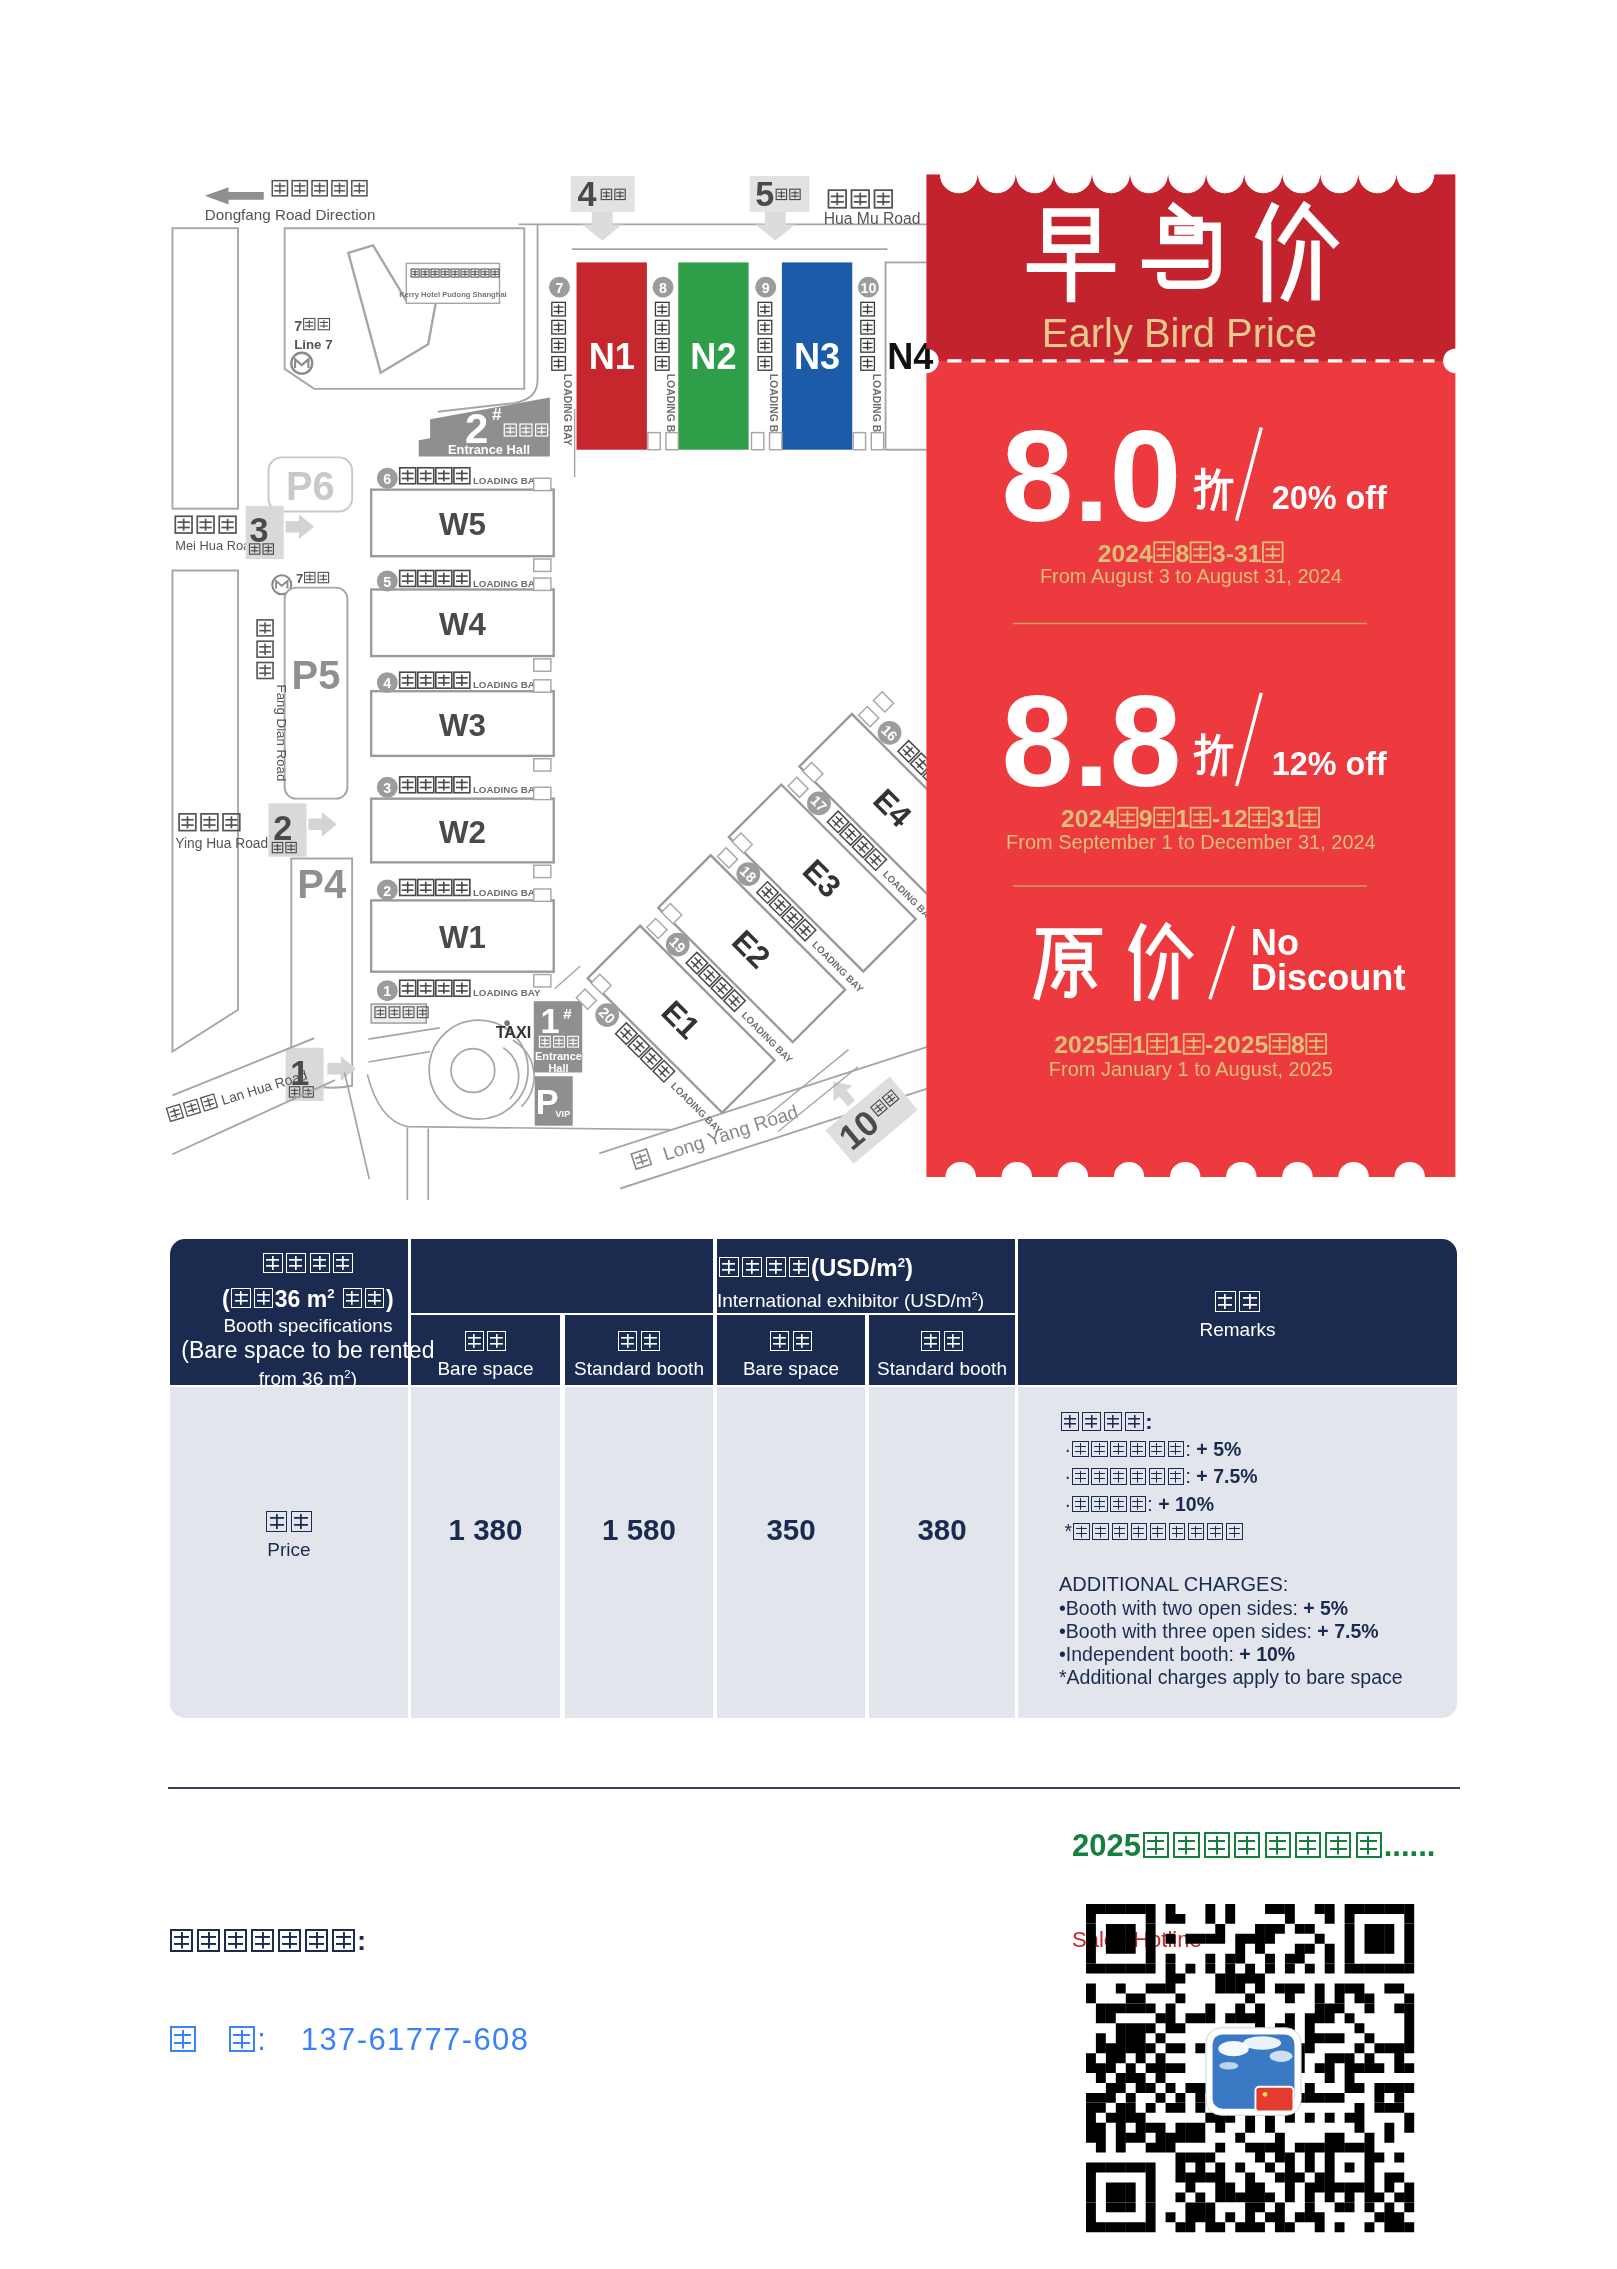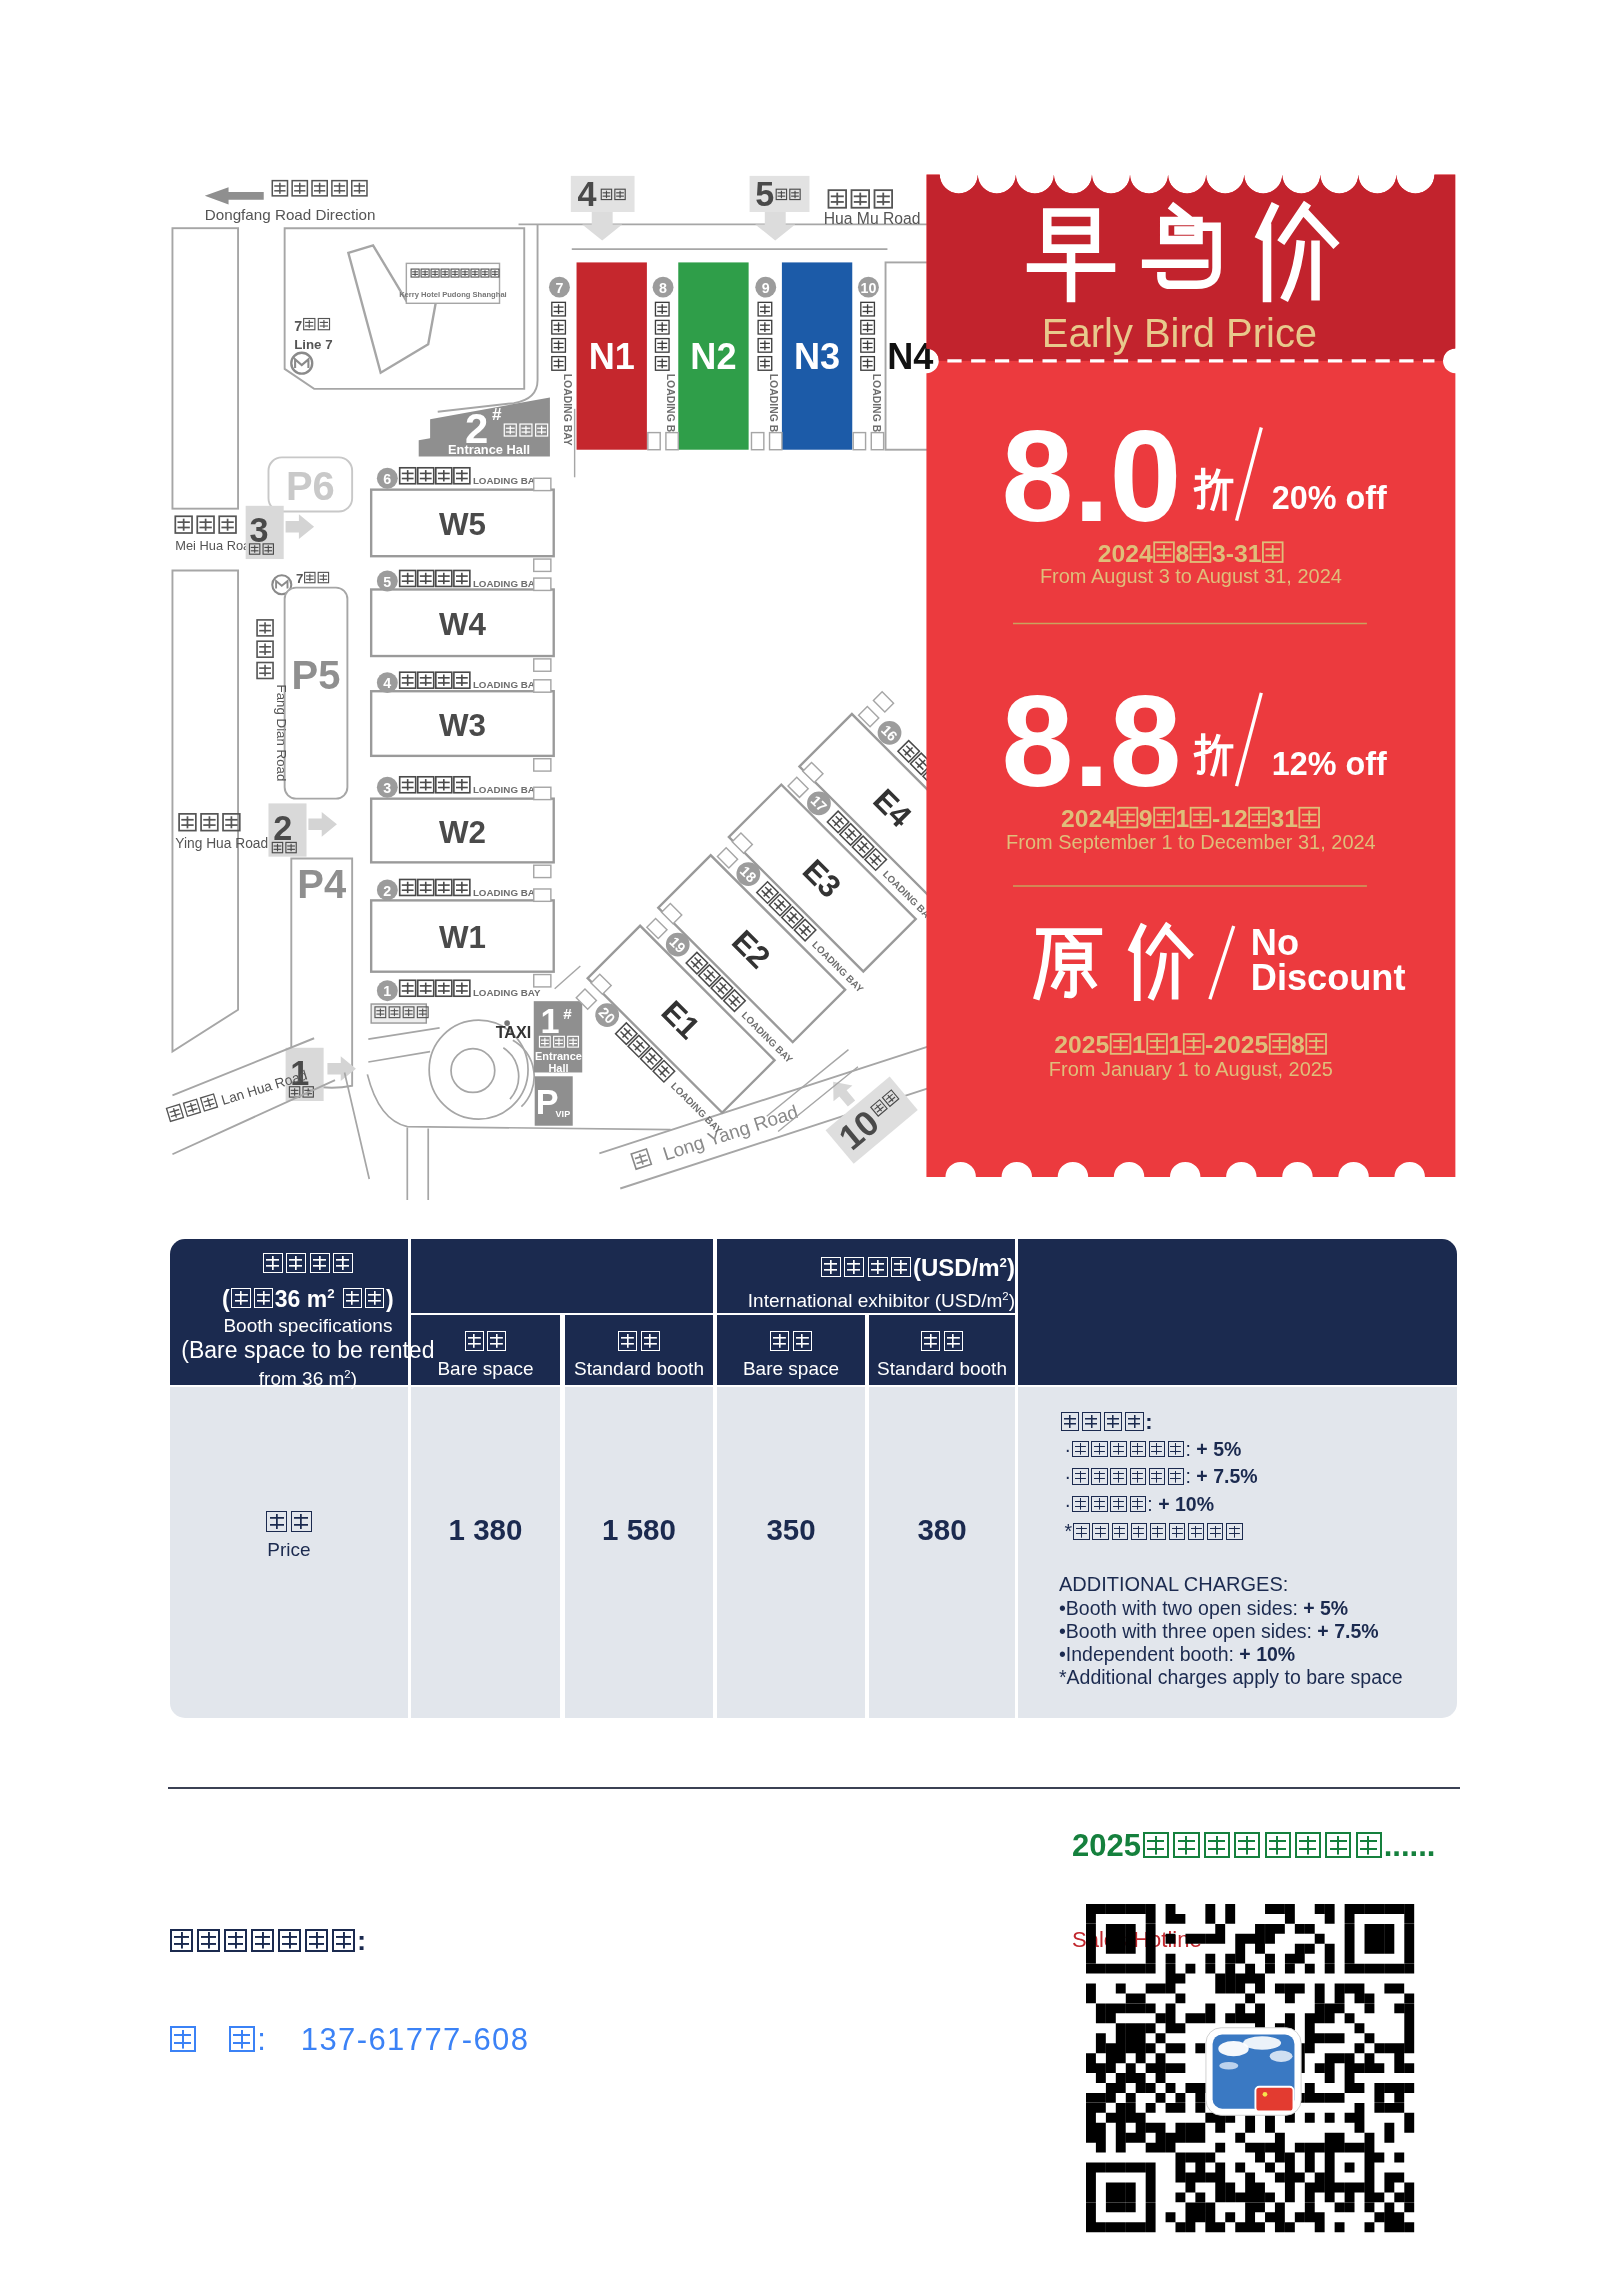--- a/index.html
+++ b/index.html
@@ -1044,39 +1044,43 @@
       <div class="abs" style="left:549px;top:148px;width:148px;height:331px;background:#e2e6ec;"></div>
       <div class="abs" style="left:701px;top:148px;width:146px;height:331px;background:#e2e6ec;"></div>
       <div class="abs" style="left:850px;top:148px;width:439px;height:331px;background:#e2e6ec;border-bottom-right-radius:15px;"></div>
       <div class="abs wt" style="left:1.9px;top:9.5px;width:276px;text-align:center;color:#fff">
         <div style="font-size:24px;font-weight:bold;line-height:30px"><span class="c"></span><span class="c"></span><span class="c"></span><span class="c"></span></div>
         <div style="font-size:23px;font-weight:bold;line-height:29.5px">(<span class="c"></span><span class="c"></span>36 m<sup style="font-size:13.3px">2</sup> <span class="c"></span><span class="c"></span>)</div>
         <div style="font-size:19px;line-height:24px">Booth specifications</div>
         <div style="font-size:23px;line-height:24px">(Bare space to be rented</div>
         <div style="font-size:19px;line-height:24px">from 36 m<sup style="font-size:11.4px">2</sup>)</div>
       </div>
-      <div class="abs wt" style="left:549px;top:7.6px;width:298px;text-align:right;color:#fff">
+      <div class="abs wt" style="left:549px;top:7.6px;width:298px;text-align:left;color:#fff">
         <div style="font-size:24px;font-weight:bold;line-height:32px"><span class="c"></span><span class="c"></span><span class="c"></span><span class="c"></span>(USD/m<sup style="font-size:13.3px">2</sup>)</div>
         <div style="font-size:19px;line-height:25px">International exhibitor (USD/m<sup style="font-size:11.4px">2</sup>)</div>
       </div>
       <div class="abs wt" style="left:243px;top:88px;width:149px;text-align:center;color:#fff">
         <div style="font-size:23px;font-weight:bold;line-height:28.5px;letter-spacing:5.7px"><span class="c"></span><span class="c"></span></div>
         <div style="font-size:19px;line-height:25px">Bare space</div>
       </div>
       <div class="abs wt" style="left:397px;top:88px;width:148px;text-align:center;color:#fff">
         <div style="font-size:23px;font-weight:bold;line-height:28.5px;letter-spacing:5.7px"><span class="c"></span><span class="c"></span></div>
         <div style="font-size:19px;line-height:25px">Standard booth</div>
       </div>
       <div class="abs wt" style="left:549px;top:88px;width:148px;text-align:center;color:#fff">
         <div style="font-size:23px;font-weight:bold;line-height:28.5px;letter-spacing:5.7px"><span class="c"></span><span class="c"></span></div>
         <div style="font-size:19px;line-height:25px">Bare space</div>
       </div>
       <div class="abs wt" style="left:701px;top:88px;width:146px;text-align:center;color:#fff">
         <div style="font-size:23px;font-weight:bold;line-height:28.5px;letter-spacing:5.7px"><span class="c"></span><span class="c"></span></div>
         <div style="font-size:19px;line-height:25px">Standard booth</div>
+      </div>
+      <div class="abs wt" style="left:850px;top:46px;width:439px;text-align:center;color:#fff">
+        <div style="font-size:25px;font-weight:bold;line-height:32px;letter-spacing:9.5px"><span class="c"></span><span class="c"></span></div>
+        <div style="font-size:19px;line-height:25px">Remarks</div>
       </div>
       <div class="abs" style="left:1.9px;top:266px;width:238px;text-align:center;color:#1b2a4f">
         <div style="font-size:25px;font-weight:bold;line-height:32px;letter-spacing:7.6px"><span class="c"></span><span class="c"></span></div>
         <div style="font-size:19px;line-height:25px">Price</div>
       </div>
       <div class="abs" style="left:243px;top:274px;width:149px;text-align:center;color:#1b2a4f;font-size:29.5px;font-weight:bold">1 380</div>
       <div class="abs" style="left:397px;top:274px;width:148px;text-align:center;color:#1b2a4f;font-size:29.5px;font-weight:bold">1 580</div>
       <div class="abs" style="left:549px;top:274px;width:148px;text-align:center;color:#1b2a4f;font-size:29.5px;font-weight:bold">350</div>
       <div class="abs" style="left:701px;top:274px;width:146px;text-align:center;color:#1b2a4f;font-size:29.5px;font-weight:bold">380</div>
       <div class="abs" style="left:891px;top:169px;width:394px;color:#1b2a4f;font-size:19.5px;line-height:27.6px">

